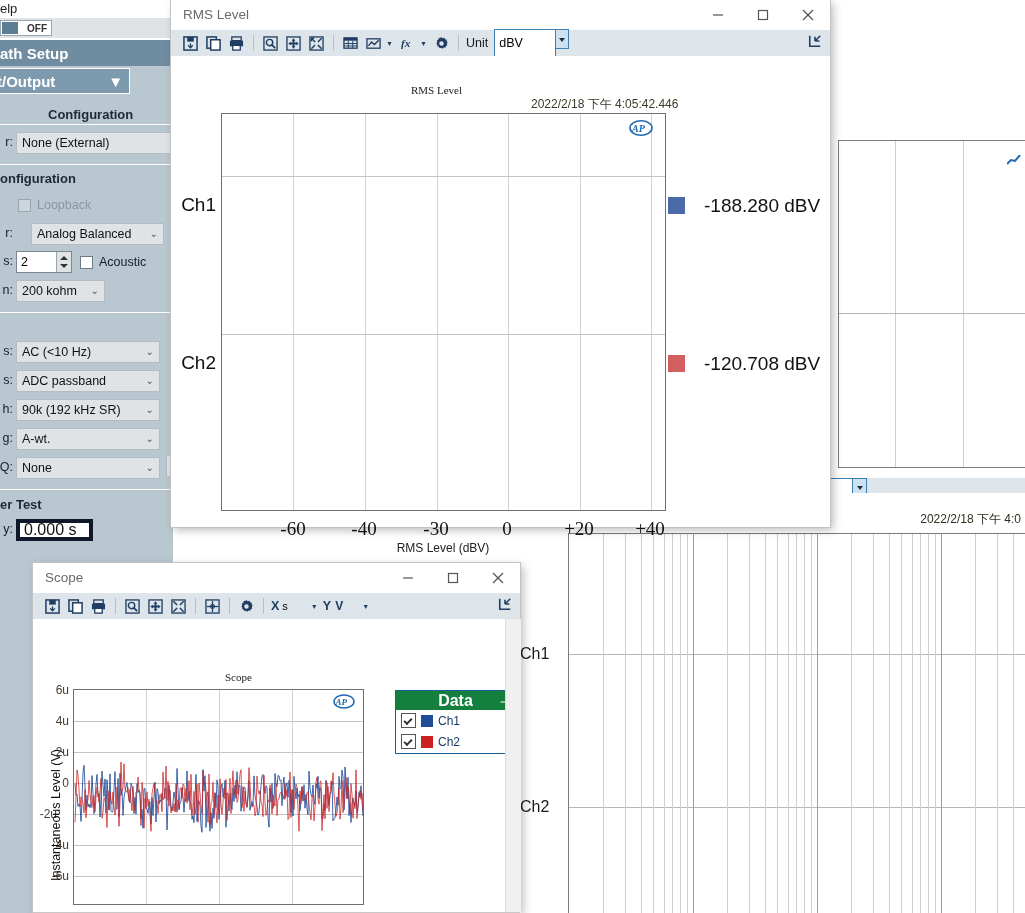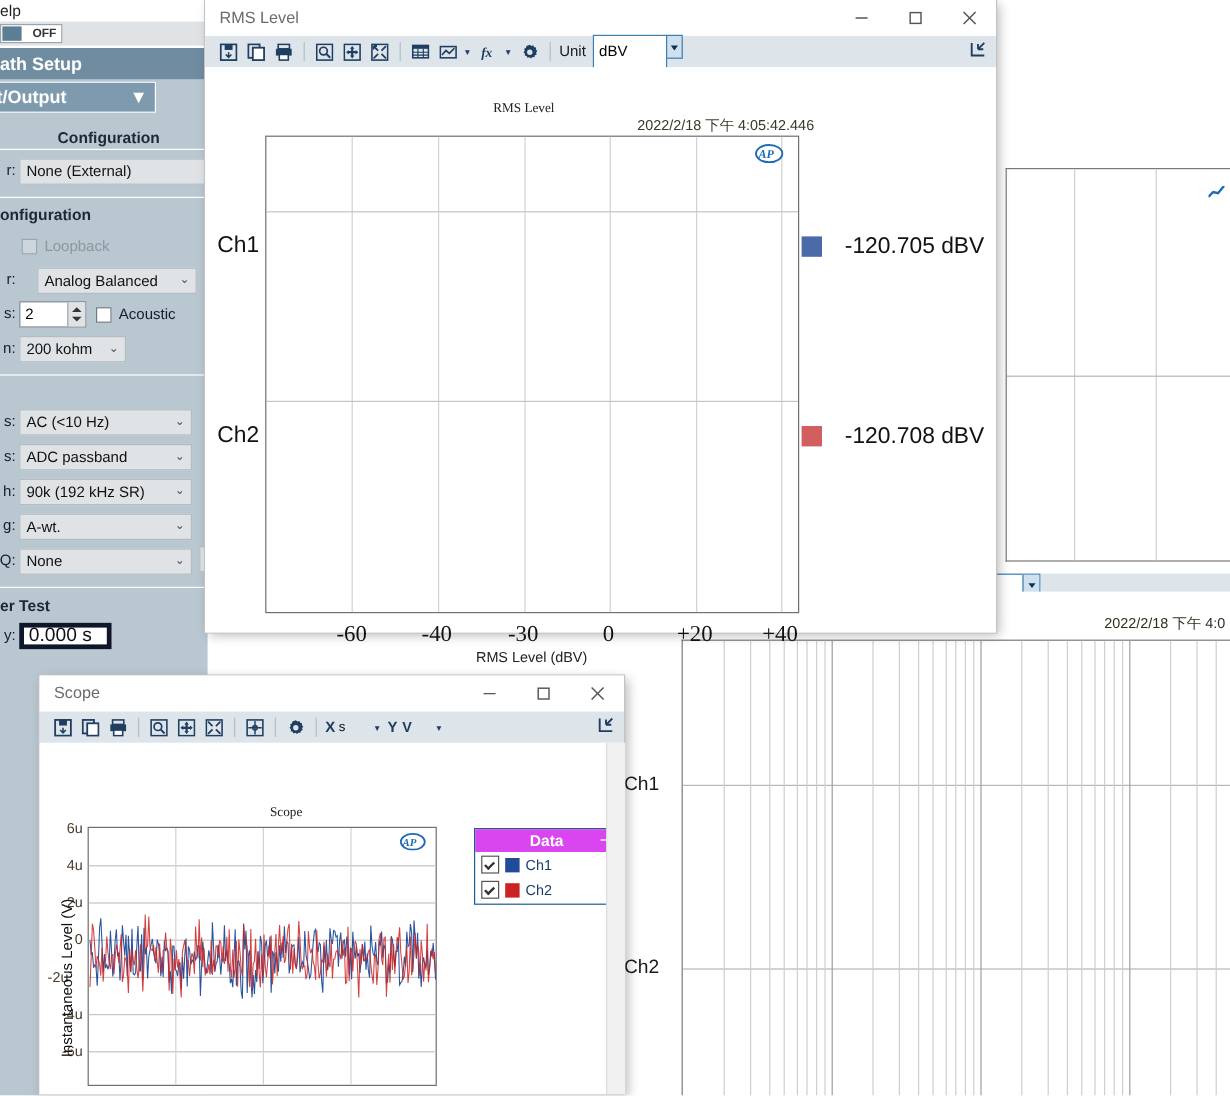--- a/index.html
+++ b/index.html
@@ -84,21 +84,21 @@
   .tickx{position:absolute;font-family:"Liberation Serif",serif;font-size:19px;color:#111;transform:translateX(-50%);}
   .chlbl{position:absolute;font-size:19px;color:#111;transform:translate(-100%,-50%);}
   .axlbl{position:absolute;font-size:12px;color:#222;transform:translateX(-50%);}
   .rd-sw{position:absolute;width:17px;height:17px;}
   .rd-val{position:absolute;font-size:19px;color:#111;white-space:nowrap;}
   
   .sc-tickx{position:absolute;font-size:12px;color:#4a3b2a;transform:translateX(-50%);}
   .sc-ticky{position:absolute;font-size:12px;color:#4a3b2a;transform:translate(-100%,-50%);}
   .sc-ylab{position:absolute;font-size:12.5px;color:#111;transform-origin:0 0;transform:rotate(-90deg);white-space:nowrap;}
   .legend{position:absolute;background:#fff;border:1px solid #1b5e93;}
-  .legend .lh{height:19px;background:#d946ef;color:#fff;font-size:13px;font-weight:bold;
+  .legend .lh{height:19px;background:#15803d;color:#fff;font-size:16px;font-weight:bold;
     display:flex;align-items:center;justify-content:center;position:relative;}
   .legend .lh .pin{position:absolute;right:4px;top:3px;color:#fff;}
   .legend .row{height:21px;display:flex;align-items:center;padding-left:5px;gap:5px;font-size:12px;color:#1a3d66;}
   .legend .ck{width:13px;height:13px;border:1px solid #555;background:#fff;position:relative;}
   .legend .ck:after{content:"";position:absolute;left:2px;top:4px;width:6px;height:3px;border-left:2px solid #333;border-bottom:2px solid #333;transform:rotate(-45deg);}
   .legend .sw{width:12px;height:12px;}
   .botbar{position:absolute;background:#f0f0f0;border-top:1px solid #c8c8c8;}
   .scroll-v{position:absolute;background:#f0f0f0;border-left:1px solid #dcdcdc;}
 </style>
 </head>
@@ -399,21 +399,21 @@
 
     <div class="tickx" style="left:122px;top:462px;">-60</div>
     <div class="tickx" style="left:193px;top:462px;">-40</div>
     <div class="tickx" style="left:265px;top:462px;">-30</div>
     <div class="tickx" style="left:336px;top:462px;">0</div>
     <div class="tickx" style="left:408px;top:462px;">+20</div>
     <div class="tickx" style="left:479px;top:462px;">+40</div>
     <div class="axlbl" style="left:272px;top:485px;">RMS Level (dBV)</div>
 
     <div class="rd-sw" style="left:497px;top:141px;background:#4a6ba8;"></div>
-    <div class="rd-val" style="left:533px;top:139px;">-120.705 dBV</div>
+    <div class="rd-val" style="left:533px;top:139px;">-188.280 dBV</div>
     <div class="rd-sw" style="left:497px;top:299px;background:#d15f5f;"></div>
     <div class="rd-val" style="left:533px;top:297px;">-120.708 dBV</div>
   </div>
 </div>
 
 <div class="win" style="left:33px;top:563px;width:487px;height:350px;">
   <div class="win-title">
     <span class="t">Scope</span>
     <div class="wbtns">
       <div class="wbtn">

